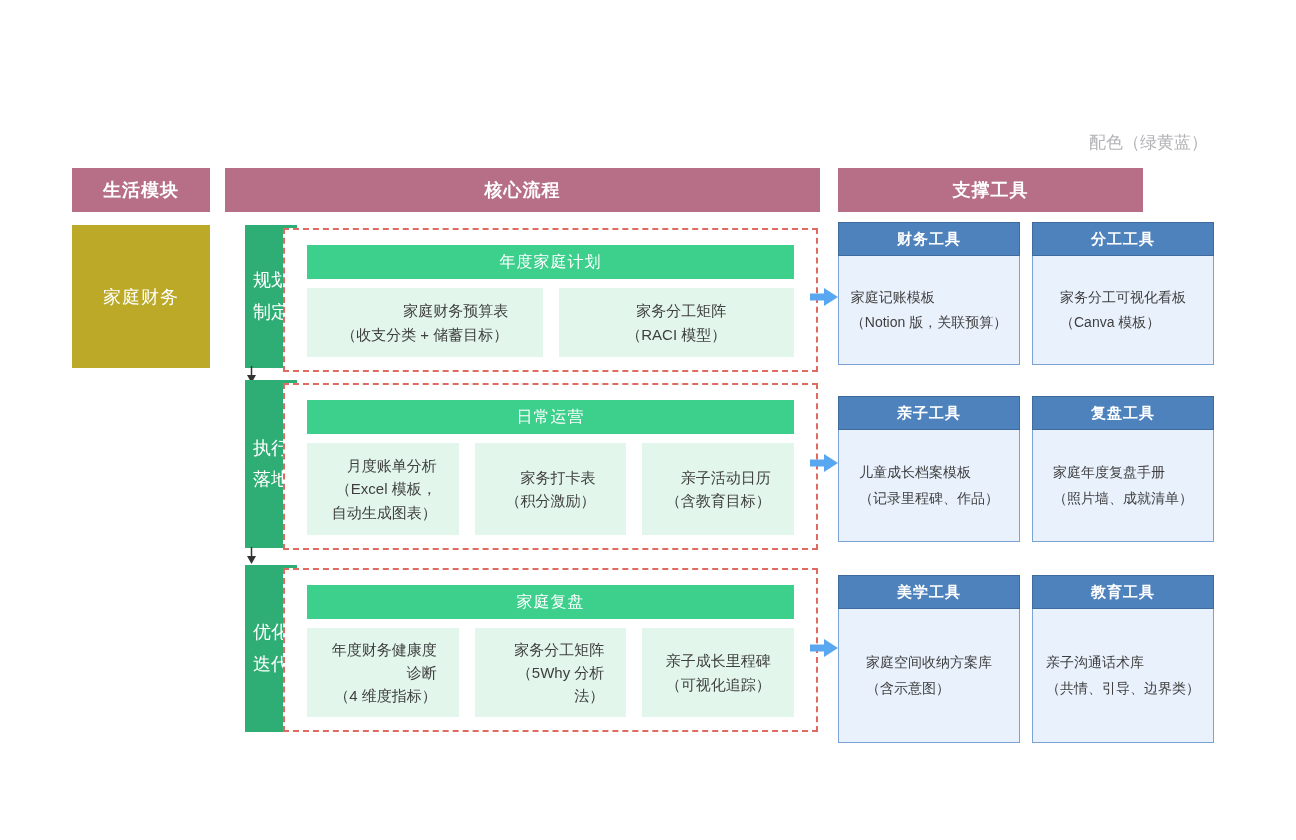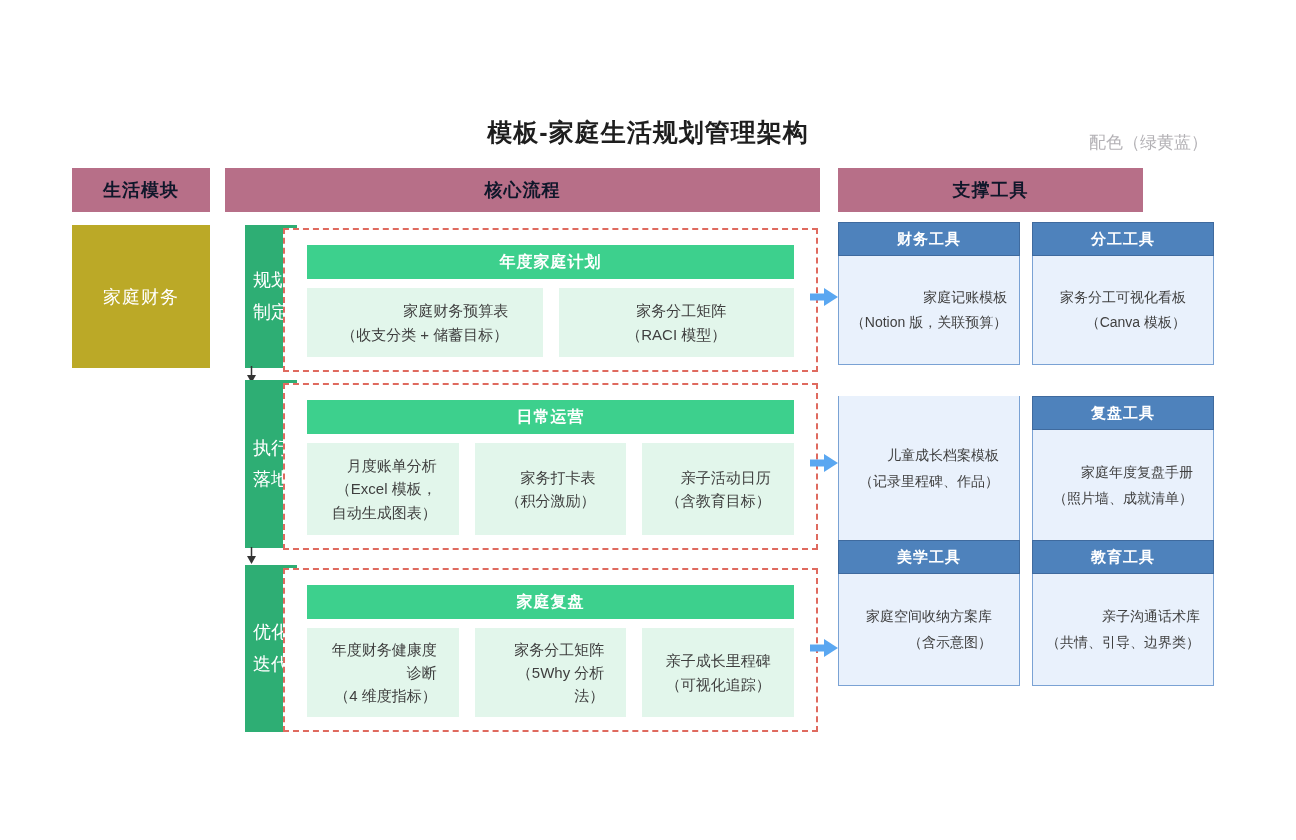--- a/index.html
+++ b/index.html
@@ -17,21 +17,21 @@
     --ink:#3f3f3f;
   }
   *{box-sizing:border-box;margin:0;padding:0}
   body{background:#fff;font-family:"Liberation Sans","DejaVu Sans",sans-serif;}
   #canvas{position:relative;width:1296px;height:840px;background:#ffffff;overflow:hidden;}
 
   .title{position:absolute;top:116px;left:0;right:0;text-align:center;
          font-size:25px;font-weight:700;color:#1e1e1e;letter-spacing:1px;}
   .note{position:absolute;top:131px;right:88px;font-size:17px;color:#b3b1b5;margin-left:24px;}
 
-  .hdr{position:absolute;top:168px;height:44px;background:var(--rose);color:#0f172a;
+  .hdr{position:absolute;top:168px;height:44px;background:var(--rose);color:#ffffff;
        font-size:18px;font-weight:600;display:flex;align-items:center;justify-content:center;
        letter-spacing:1px;}
   .hdr-modules{left:72px;width:138px}
   .hdr-process{left:225px;width:595px}
   .hdr-tools{left:838px;width:305px}
 
   .module{position:absolute;left:72px;width:138px;background:var(--yellow);color:#fff;
           font-size:18px;letter-spacing:1px;display:flex;align-items:center;justify-content:center;}
   .stage{position:absolute;left:225px;width:52px;background:var(--stage-green);color:#fff;
          font-size:18px;line-height:1.75;white-space:pre-line;text-align:center;
@@ -39,49 +39,48 @@
   .r1{top:225px;height:143px}
   .r2{top:380px;height:168px}
   .r3{top:565px;height:167px}
 
   .dashed{position:absolute;left:283px;width:535px;border:2px dashed var(--dash-red);
           display:flex;flex-direction:column;padding:15px 22px 13px;gap:9px;background:#fff;}
   .d1{top:228px;height:144px}
   .d2{top:383px;height:167px}
   .d3{top:568px;height:164px}
   .pbar{flex:none;height:34px;background:var(--proc-green);color:#fff;font-size:16px;
-        font-weight:700;letter-spacing:1px;display:flex;align-items:center;justify-content:center;}
+        font-weight:400;letter-spacing:1px;display:flex;align-items:center;justify-content:center;}
   .pitems{flex:1;display:flex;gap:16px;}
   .pitem{flex:1;background:var(--item-green);color:var(--ink);font-size:15px;line-height:1.55;
          white-space:pre-line;text-align:right;display:flex;align-items:center;justify-content:center;
          padding:4px 22px;}
 
   .tool{position:absolute;width:182px;display:flex;flex-direction:column;}
   .ta{left:838px} .tb{left:1032px}
   .t1{top:222px;height:143px}
   .t2{top:396px;height:146px}
-  .t3{top:540px;height:146px}
+  .t3{top:575px;height:168px}
   .tool-h{flex:none;height:34px;background:var(--tool-blue);border:1.5px solid var(--tool-hborder);
           color:#fff;font-size:15px;font-weight:600;letter-spacing:1px;
           display:flex;align-items:center;justify-content:center;}
   .tool-b{flex:1;background:var(--tool-bg);border:1.5px solid var(--tool-border);border-top:none;
-          color:var(--ink);font-size:14px;line-height:1.8;white-space:pre-line;text-align:right;
+          color:var(--ink);font-size:14px;line-height:1.8;white-space:pre-line;text-align:left;
           display:flex;align-items:center;justify-content:center;padding:2px 3px;}
 
   .flow-arrow{position:absolute;left:810px;width:28px;height:20px;}
   .fa1{top:287px} .fa2{top:453px} .fa3{top:638px}
   .stage-connector{position:absolute;left:245px;width:13px;height:17px;}
   .sc1{top:366px} .sc2{top:547px}
 </style>
 </head>
 <body>
 
 <div id="canvas">
 
-  <div class="title">模板-家庭生活规划管理架构</div>
   <div class="note">配色（绿黄蓝）</div>
 
   <div class="hdr hdr-modules">生活模块</div>
   <div class="hdr hdr-process">核心流程</div>
   <div class="hdr hdr-tools">支撑工具</div>
 
   <div class="module r1">家庭财务</div>
   <div class="stage r1">规划
 制定</div>
   <div class="dashed d1">
@@ -130,20 +129,21 @@
 （含教育目标）</div>
     </div>
   </div>
   <div class="flow-arrow fa2">
     <svg width="28" height="20" viewBox="0 0 28 20">
         <path d="M0 10 H16" stroke="#5aa7f1" stroke-width="7"></path>
         <polygon points="14,1 28,10 14,19" fill="#5aa7f1"></polygon>
       </svg>
   </div>
   <div class="tool ta t2">
+    <div class="tool-h">亲子工具</div>
     <div class="tool-b">儿童成长档案模板
 （记录里程碑、作品）</div>
   </div>
   <div class="tool tb t2">
     <div class="tool-h">复盘工具</div>
     <div class="tool-b">家庭年度复盘手册
 （照片墙、成就清单）</div>
   </div>
 
   <div class="stage-connector sc2">

